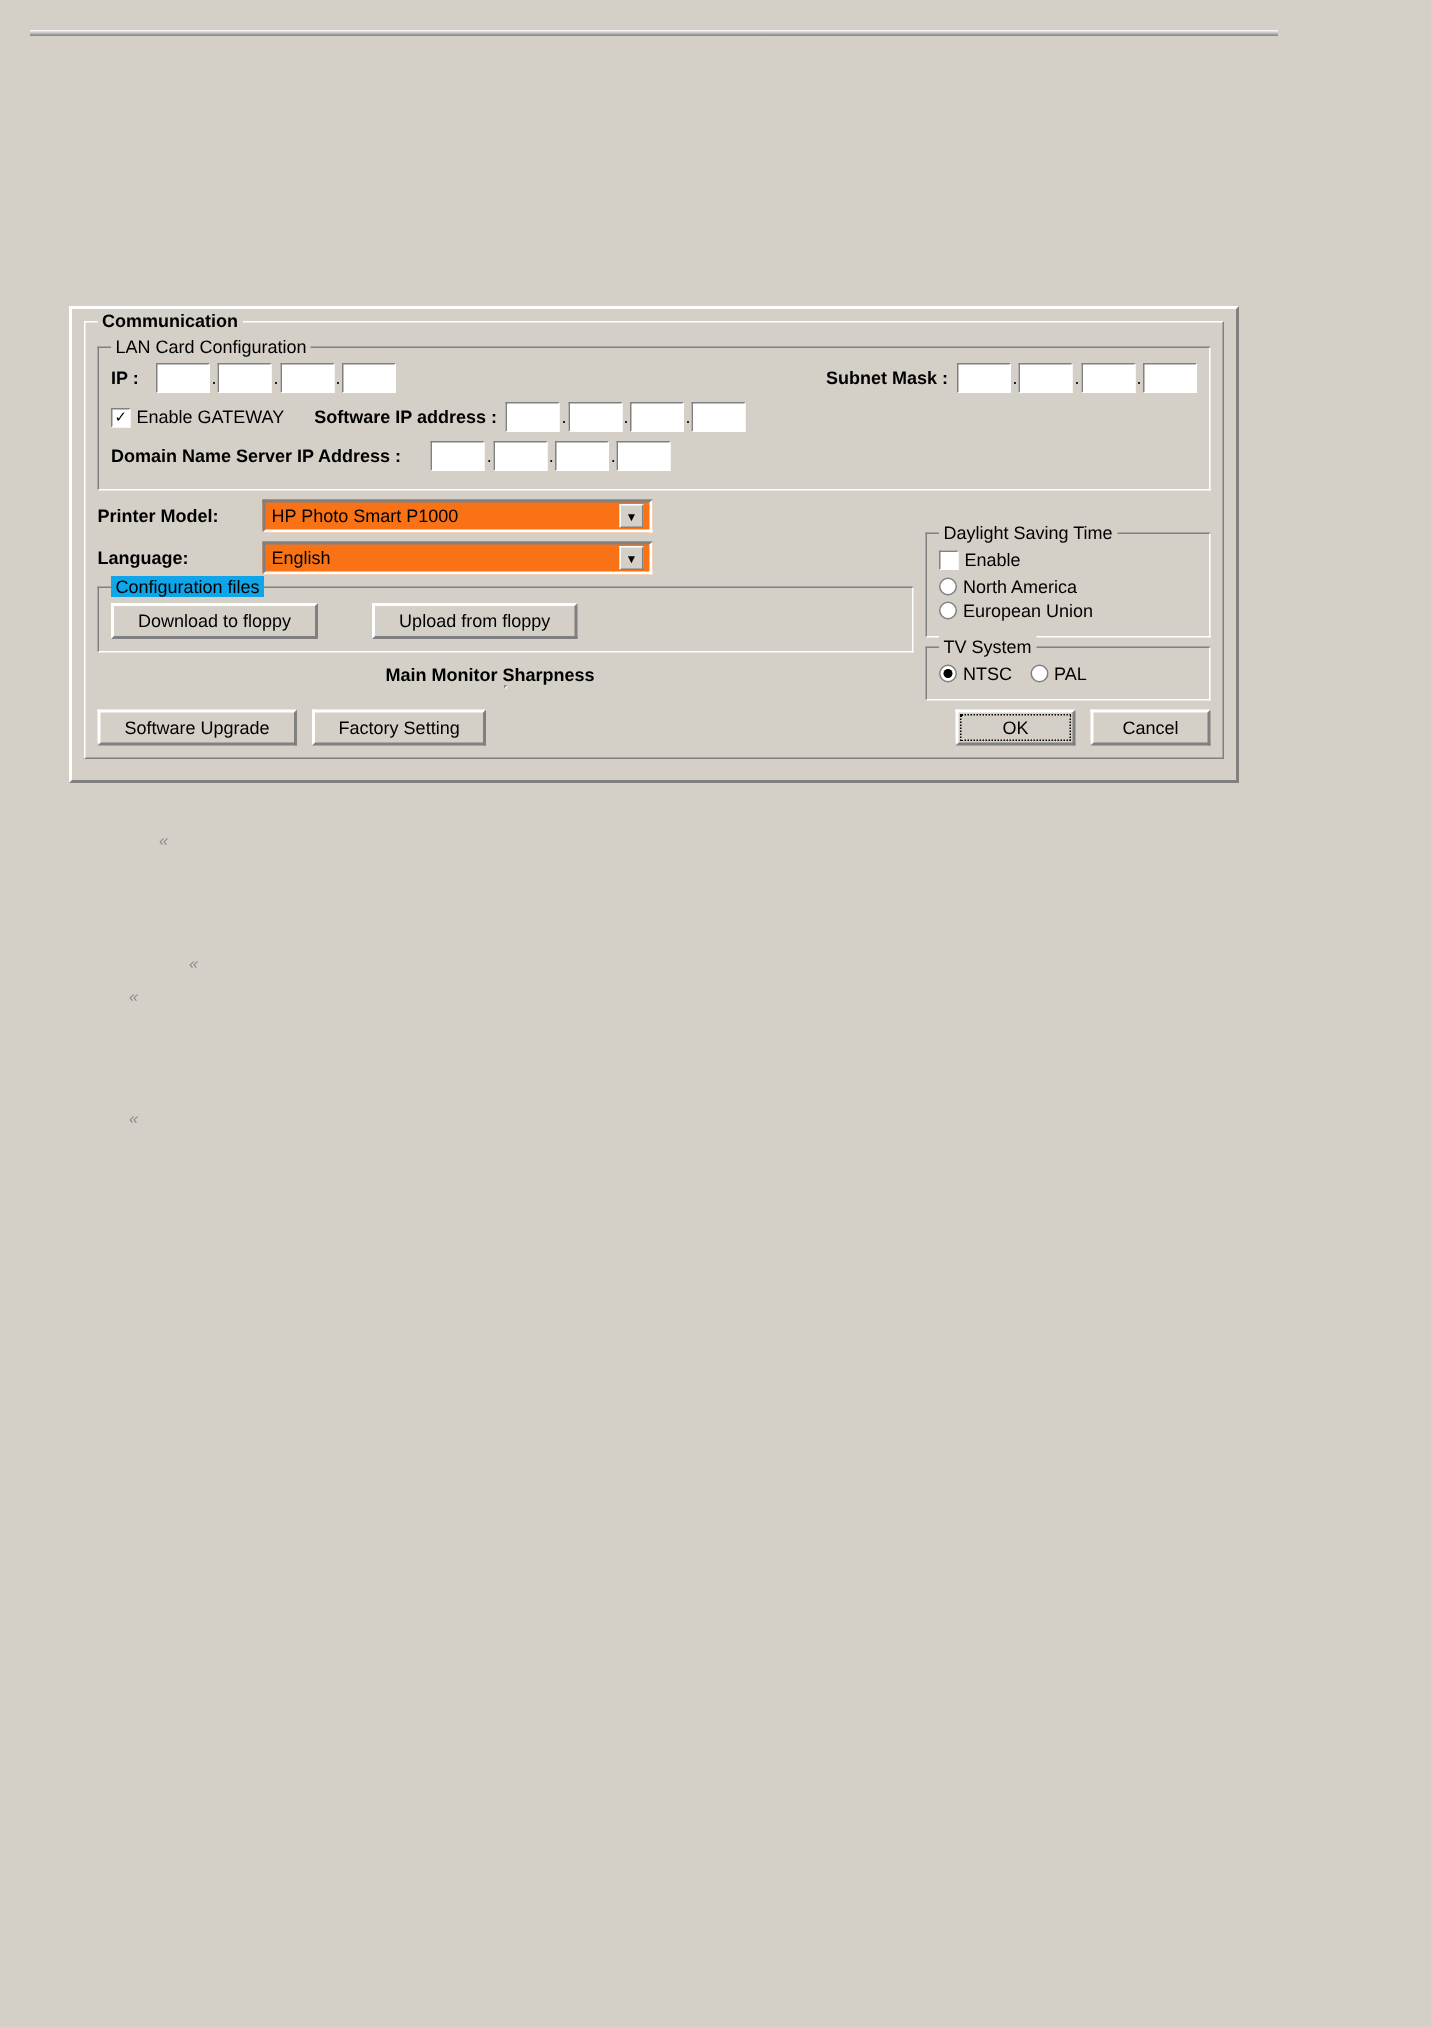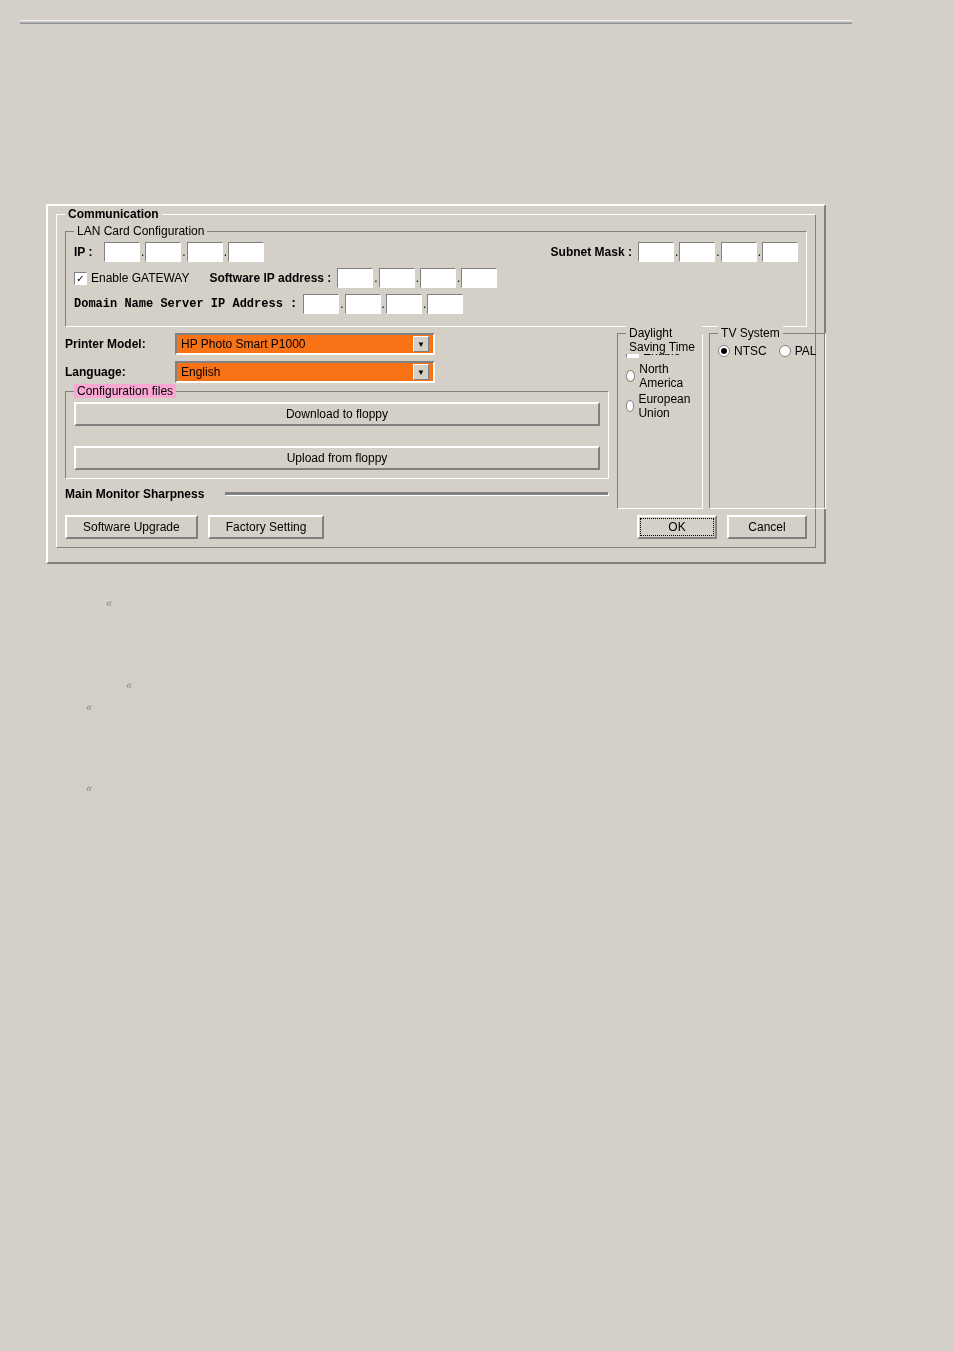--- a/index.html
+++ b/index.html
@@ -122,22 +122,21 @@
       margin-left: 20px;
       margin-right: 6px;
     }
     .dns-row {
       display: flex;
       align-items: center;
       margin-bottom: 4px;
     }
     .dns-label {
       font-weight: bold;
-      margin-right: 6px;
-      font-family: Liberation Mono, monospace;
+      margin-right: 20px;
     }
     
     .tabs-row {
       display: flex;
       gap: 4px;
       margin-bottom: 8px;
     }
     .win-tab {
       background: #d4d0c8;
       border: 2px solid;
@@ -186,42 +185,43 @@
       border: 1px solid;
       border-color: #808080 #fff #fff #808080;
       position: relative;
       padding: 10px 8px 8px 8px;
       margin-bottom: 8px;
     }
     .config-group-label {
       position: absolute;
       top: -8px;
       left: 8px;
-      background: #f9a8d4;
+      background: #0ea5e9;
       padding: 0 3px;
       font-size: 12px;
     }
     .config-btns {
       display: flex;
-      gap: 20px;
-      flex-direction: column;
+      gap: 36px;
     }
     
     .main-body {
       display: flex;
       gap: 8px;
       margin-bottom: 6px;
     }
     .left-col {
       flex: 1;
     }
     .right-col {
       width: 190px;
       display: flex;
+      flex-direction: column;
       gap: 6px;
+      justify-content: flex-end;
     }
     
     .dst-group {
       border: 1px solid;
       border-color: #808080 #fff #fff #808080;
       position: relative;
       padding: 10px 8px 8px 8px;
     }
     .dst-label {
       position: absolute;
@@ -423,21 +423,21 @@
           </div>
 
           <div class="config-group">
             <span class="config-group-label">Configuration files</span>
             <div class="config-btns">
               <button class="win-button">Download to floppy</button>
               <button class="win-button">Upload from floppy</button>
             </div>
           </div>
 
-          <div class="sharpness-row" style="margin-top:8px;">
+          <div class="sharpness-row" style="margin-top:8px;flex-direction:column;">
             <span class="sharpness-label">Main Monitor Sharpness</span>
             <div class="slider-track"></div>
           </div>
         </div>
 
         <div class="right-col">
 
           <div class="dst-group">
             <span class="dst-label">Daylight Saving Time</span>
             <div class="radio-row" style="margin-bottom:4px;">

